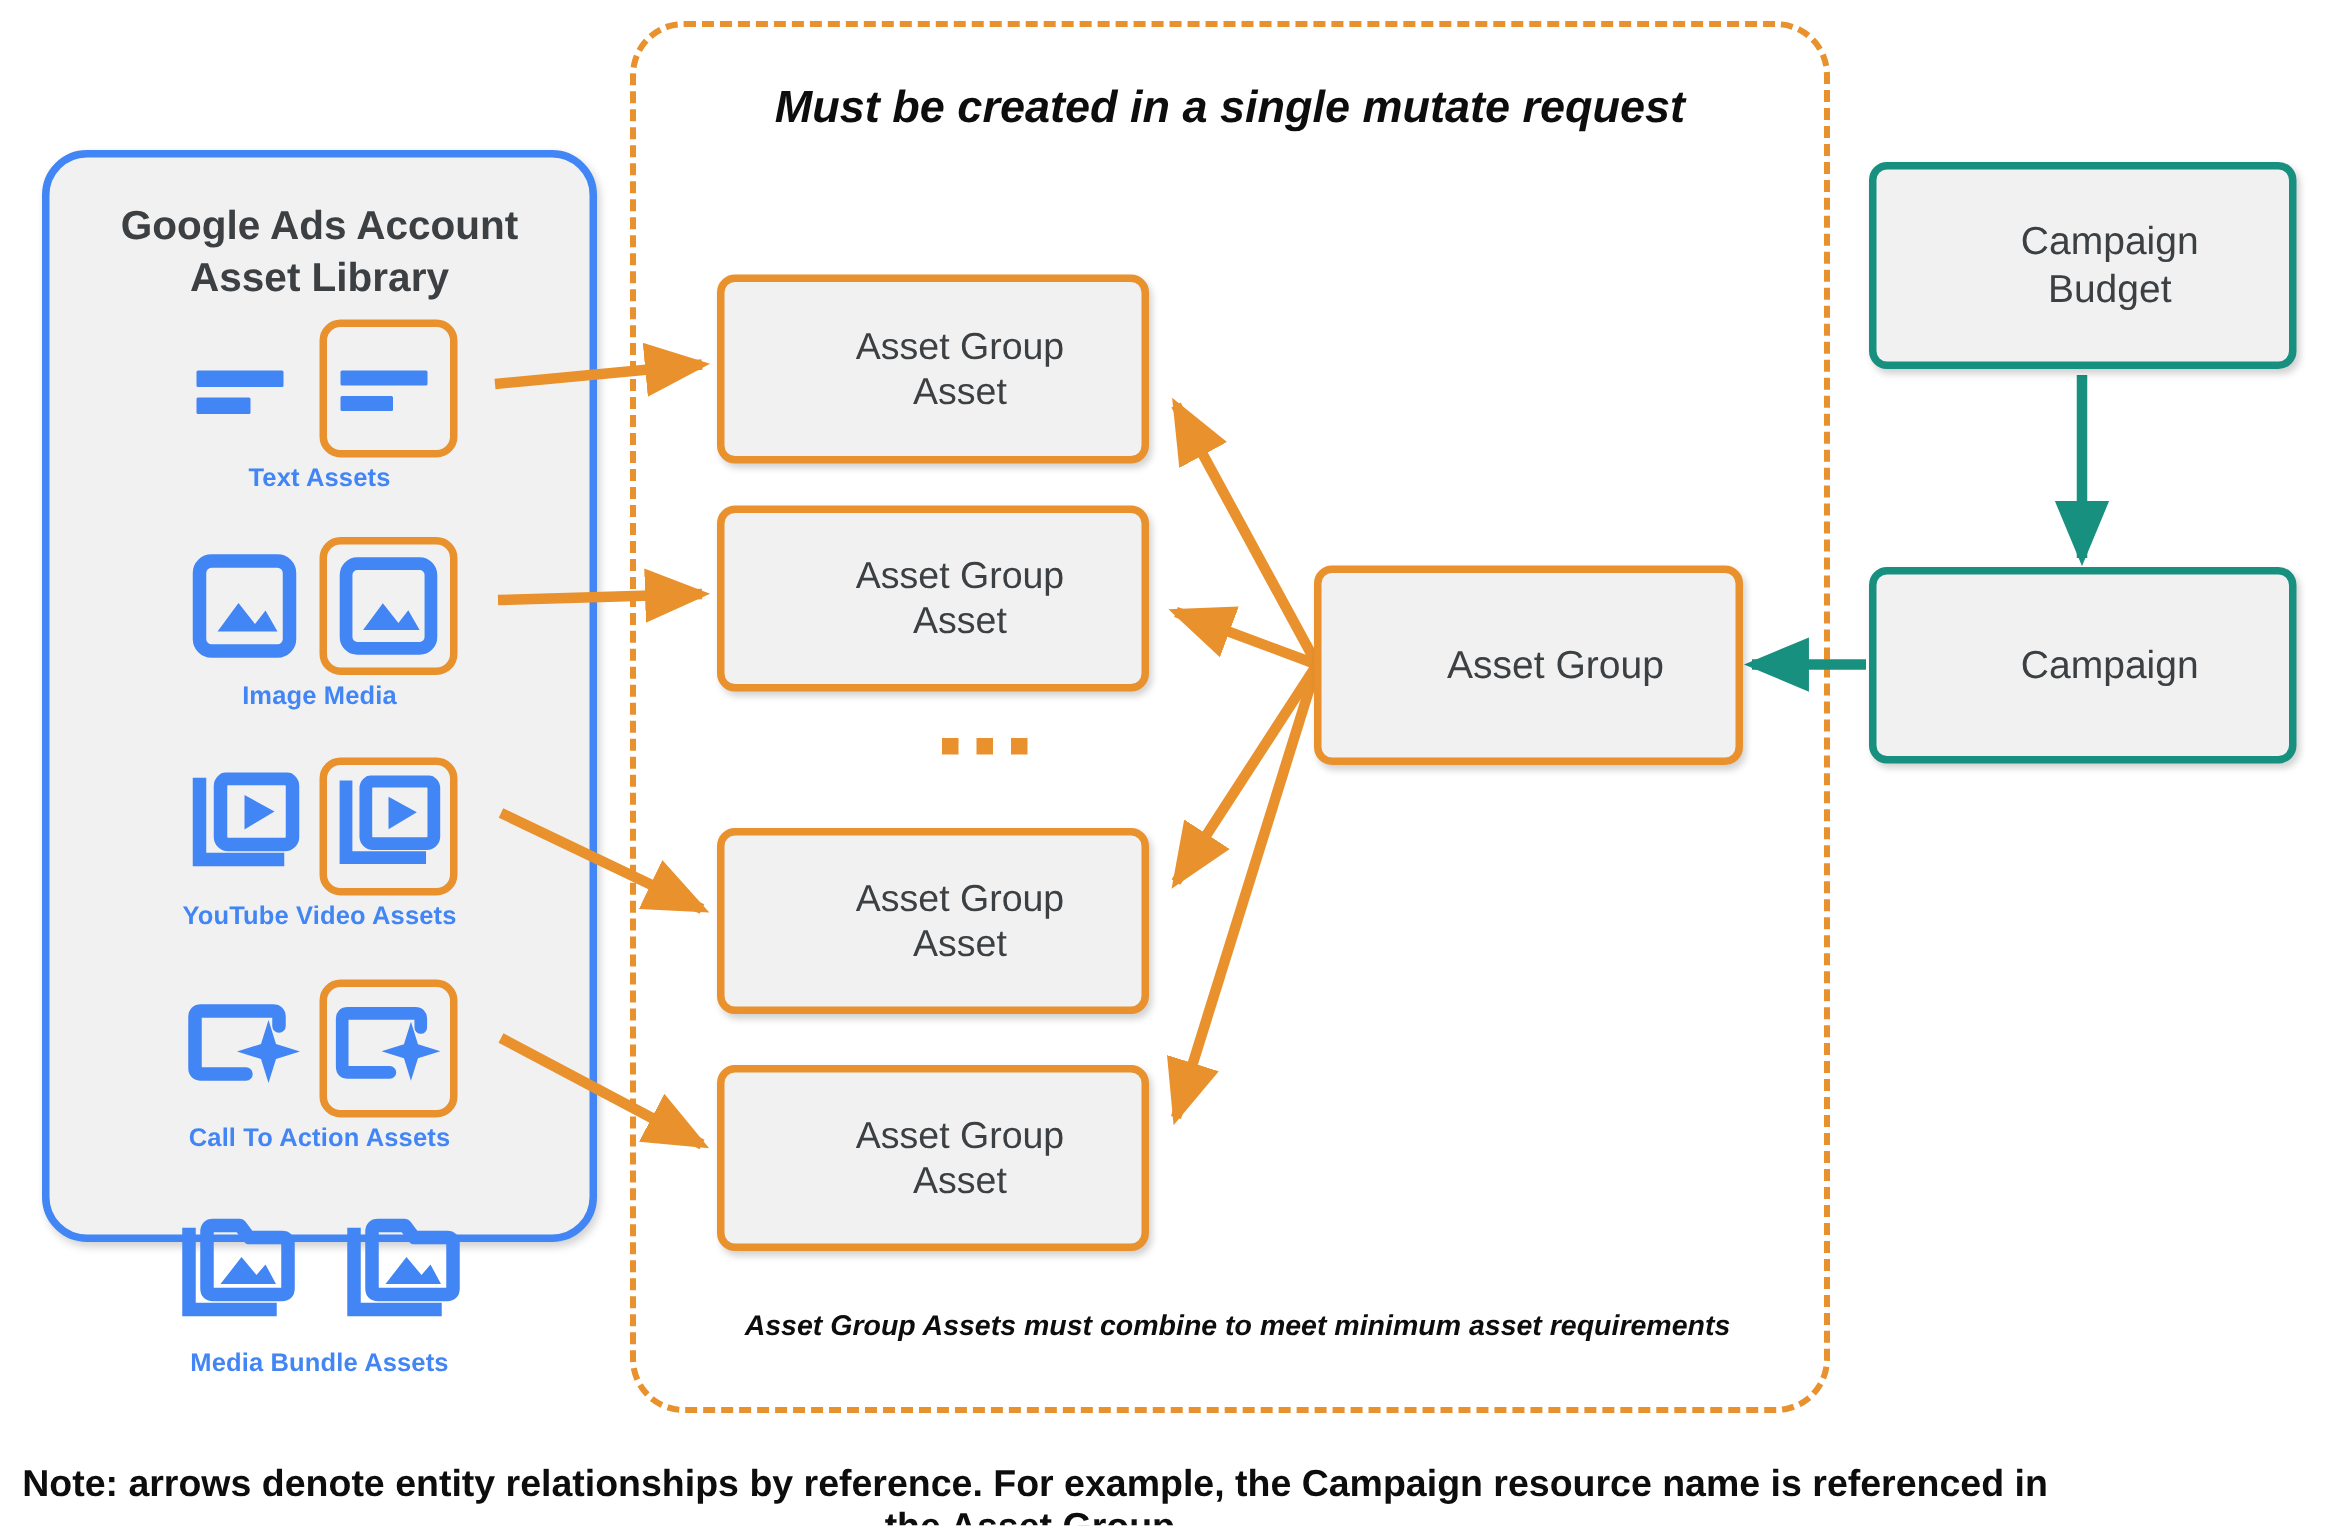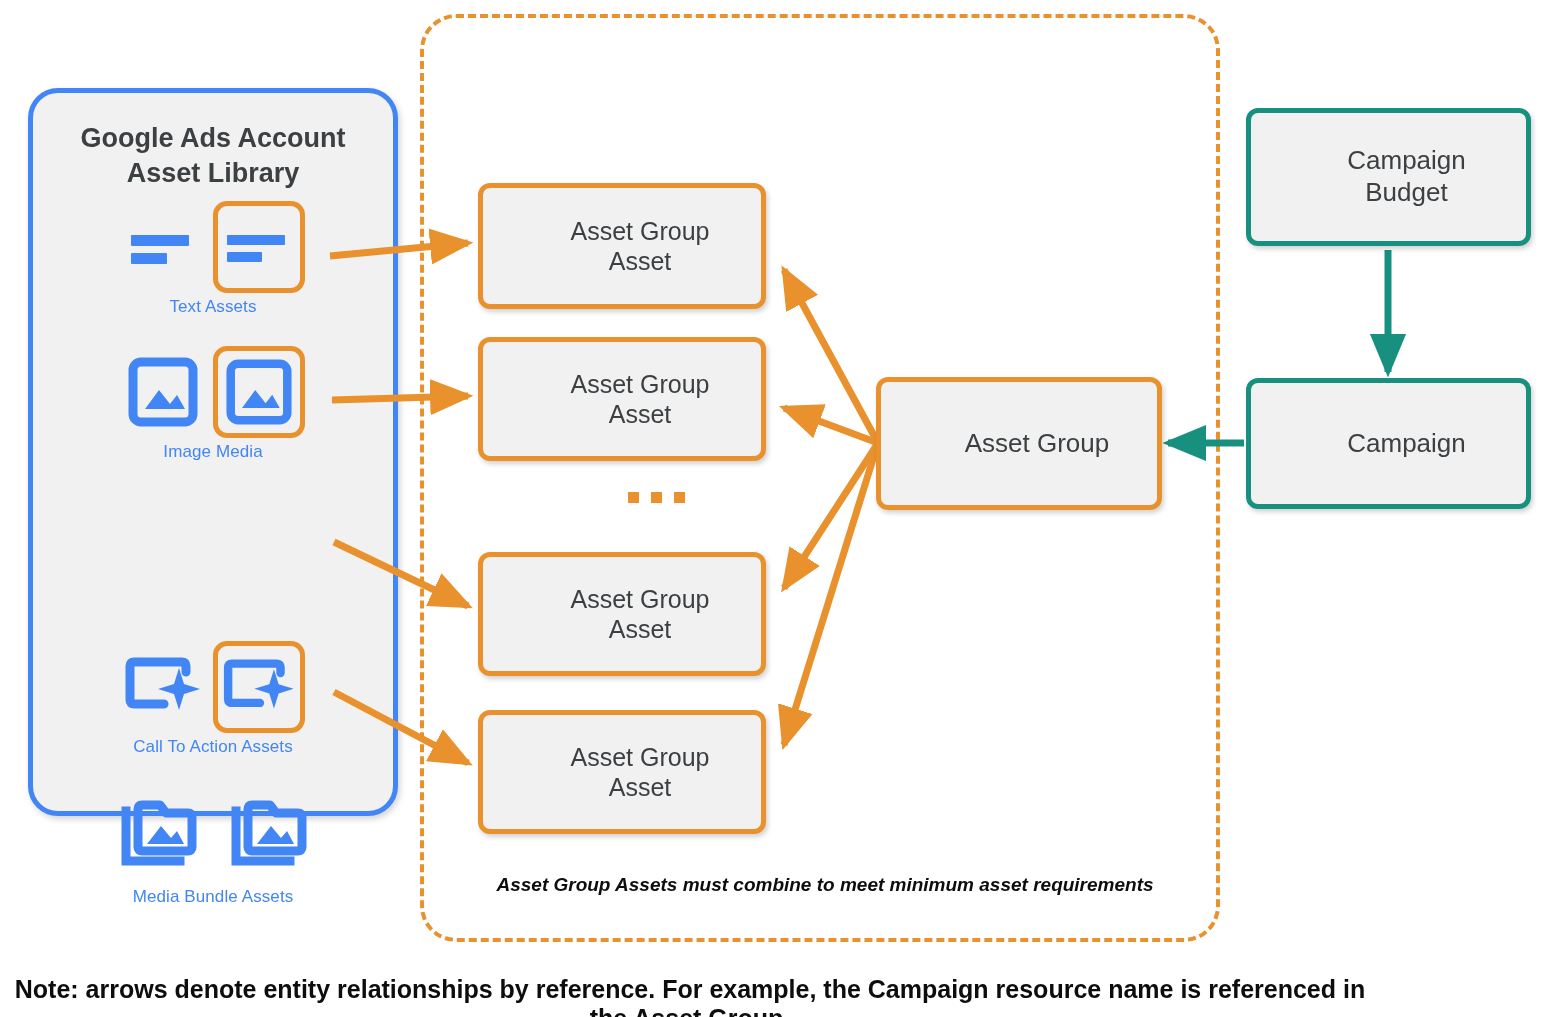--- a/index.html
+++ b/index.html
@@ -40,21 +40,21 @@
     line-height: 1.22;
     padding-left: 36px;
   }
   .node.orange { border: 5px solid #E8912D; }
   .node.teal   { border: 5px solid #189080; }
 
   
   #sidebar {
     position: absolute;
     left: 28px;
-    top: 88px;
+    top: 100px;
     width: 370px;
     height: 728px;
     box-sizing: border-box;
     background: #f1f1f1;
     border: 5px solid #4285F4;
     border-radius: 30px;
     box-shadow: 2px 3px 6px rgba(0,0,0,0.18);
   }
   #sidebar-title {
     position: absolute;
@@ -90,21 +90,21 @@
   }
   .icon-boxed {
     border: 5px solid #E8912D;
     border-radius: 14px;
     width: 92px;
     height: 92px;
   }
   .asset-label {
     margin-top: 6px;
     font-size: 17px;
-    font-weight: 400;
+    font-weight: 700;
     color: #4285F4;
     letter-spacing: .1px;
   }
 
   
   #dashed-box {
     position: absolute;
     left: 420px;
     top: 14px;
     width: 800px;
@@ -201,20 +201,39 @@
         <div class="icon-boxed">
           <svg width="66" height="66" viewBox="0 0 70 70" aria-hidden="true">
             <rect x="5" y="5" width="60" height="60" rx="8" fill="none" stroke="#4285F4" stroke-width="9"></rect>
             <path d="M17 52 L31 33 L42 47 L49 38 L57 52 Z" fill="#4285F4"></path>
           </svg>
         </div>
       </div>
       <div class="asset-label">Image Media</div>
     </div>
 
+    <div class="asset-row" style="top:402px;">
+      <div class="icon-pair">
+        <div class="icon-plain">
+          <svg width="76" height="72" viewBox="0 0 76 72" aria-hidden="true">
+            <path d="M8 8 L8 58 L60 58" fill="none" stroke="#4285F4" stroke-width="9" stroke-linecap="square"></path>
+            <rect x="22" y="4" width="48" height="44" rx="5" fill="none" stroke="#4285F4" stroke-width="9"></rect>
+            <path d="M38 15 L38 38 L58 26 Z" fill="#4285F4"></path>
+          </svg>
+        </div>
+        <div class="icon-boxed">
+          <svg width="72" height="68" viewBox="0 0 76 72" aria-hidden="true">
+            <path d="M8 8 L8 58 L60 58" fill="none" stroke="#4285F4" stroke-width="9" stroke-linecap="square"></path>
+            <rect x="22" y="4" width="48" height="44" rx="5" fill="none" stroke="#4285F4" stroke-width="9"></rect>
+            <path d="M38 15 L38 38 L58 26 Z" fill="#4285F4"></path>
+          </svg>
+        </div>
+      </div>
+      <div class="asset-label">YouTube Video  Assets</div>
+    </div>
 
     <div class="asset-row" style="top:550px;">
       <div class="icon-pair">
         <div class="icon-plain">
           <svg width="78" height="62" viewBox="0 0 78 62" aria-hidden="true">
             <path d="M62 16 L62 10 Q62 6 58 6 L10 6 Q6 6 6 10 L6 44 Q6 48 10 48 L40 48" fill="none" stroke="#4285F4" stroke-width="9" stroke-linecap="round"></path>
             <path d="M55 12 L60 28 L76 33 L60 38 L55 54 L50 38 L34 33 L50 28 Z" fill="#4285F4"></path>
           </svg>
         </div>
         <div class="icon-boxed">
@@ -244,20 +263,21 @@
           </svg>
         </div>
       </div>
       <div class="asset-label">Media Bundle  Assets</div>
     </div>
   </div>
 
   <div id="dashed-box"></div>
 
   <div id="mutate-note">
+    <div>Must be created in a single mutate request</div>
   </div>
 
   <div id="ellipsis">
     <span></span>
     <span></span>
     <span></span>
   </div>
 
   <div id="min-asset-note">Asset Group Assets must combine to meet minimum asset requirements</div>
 

